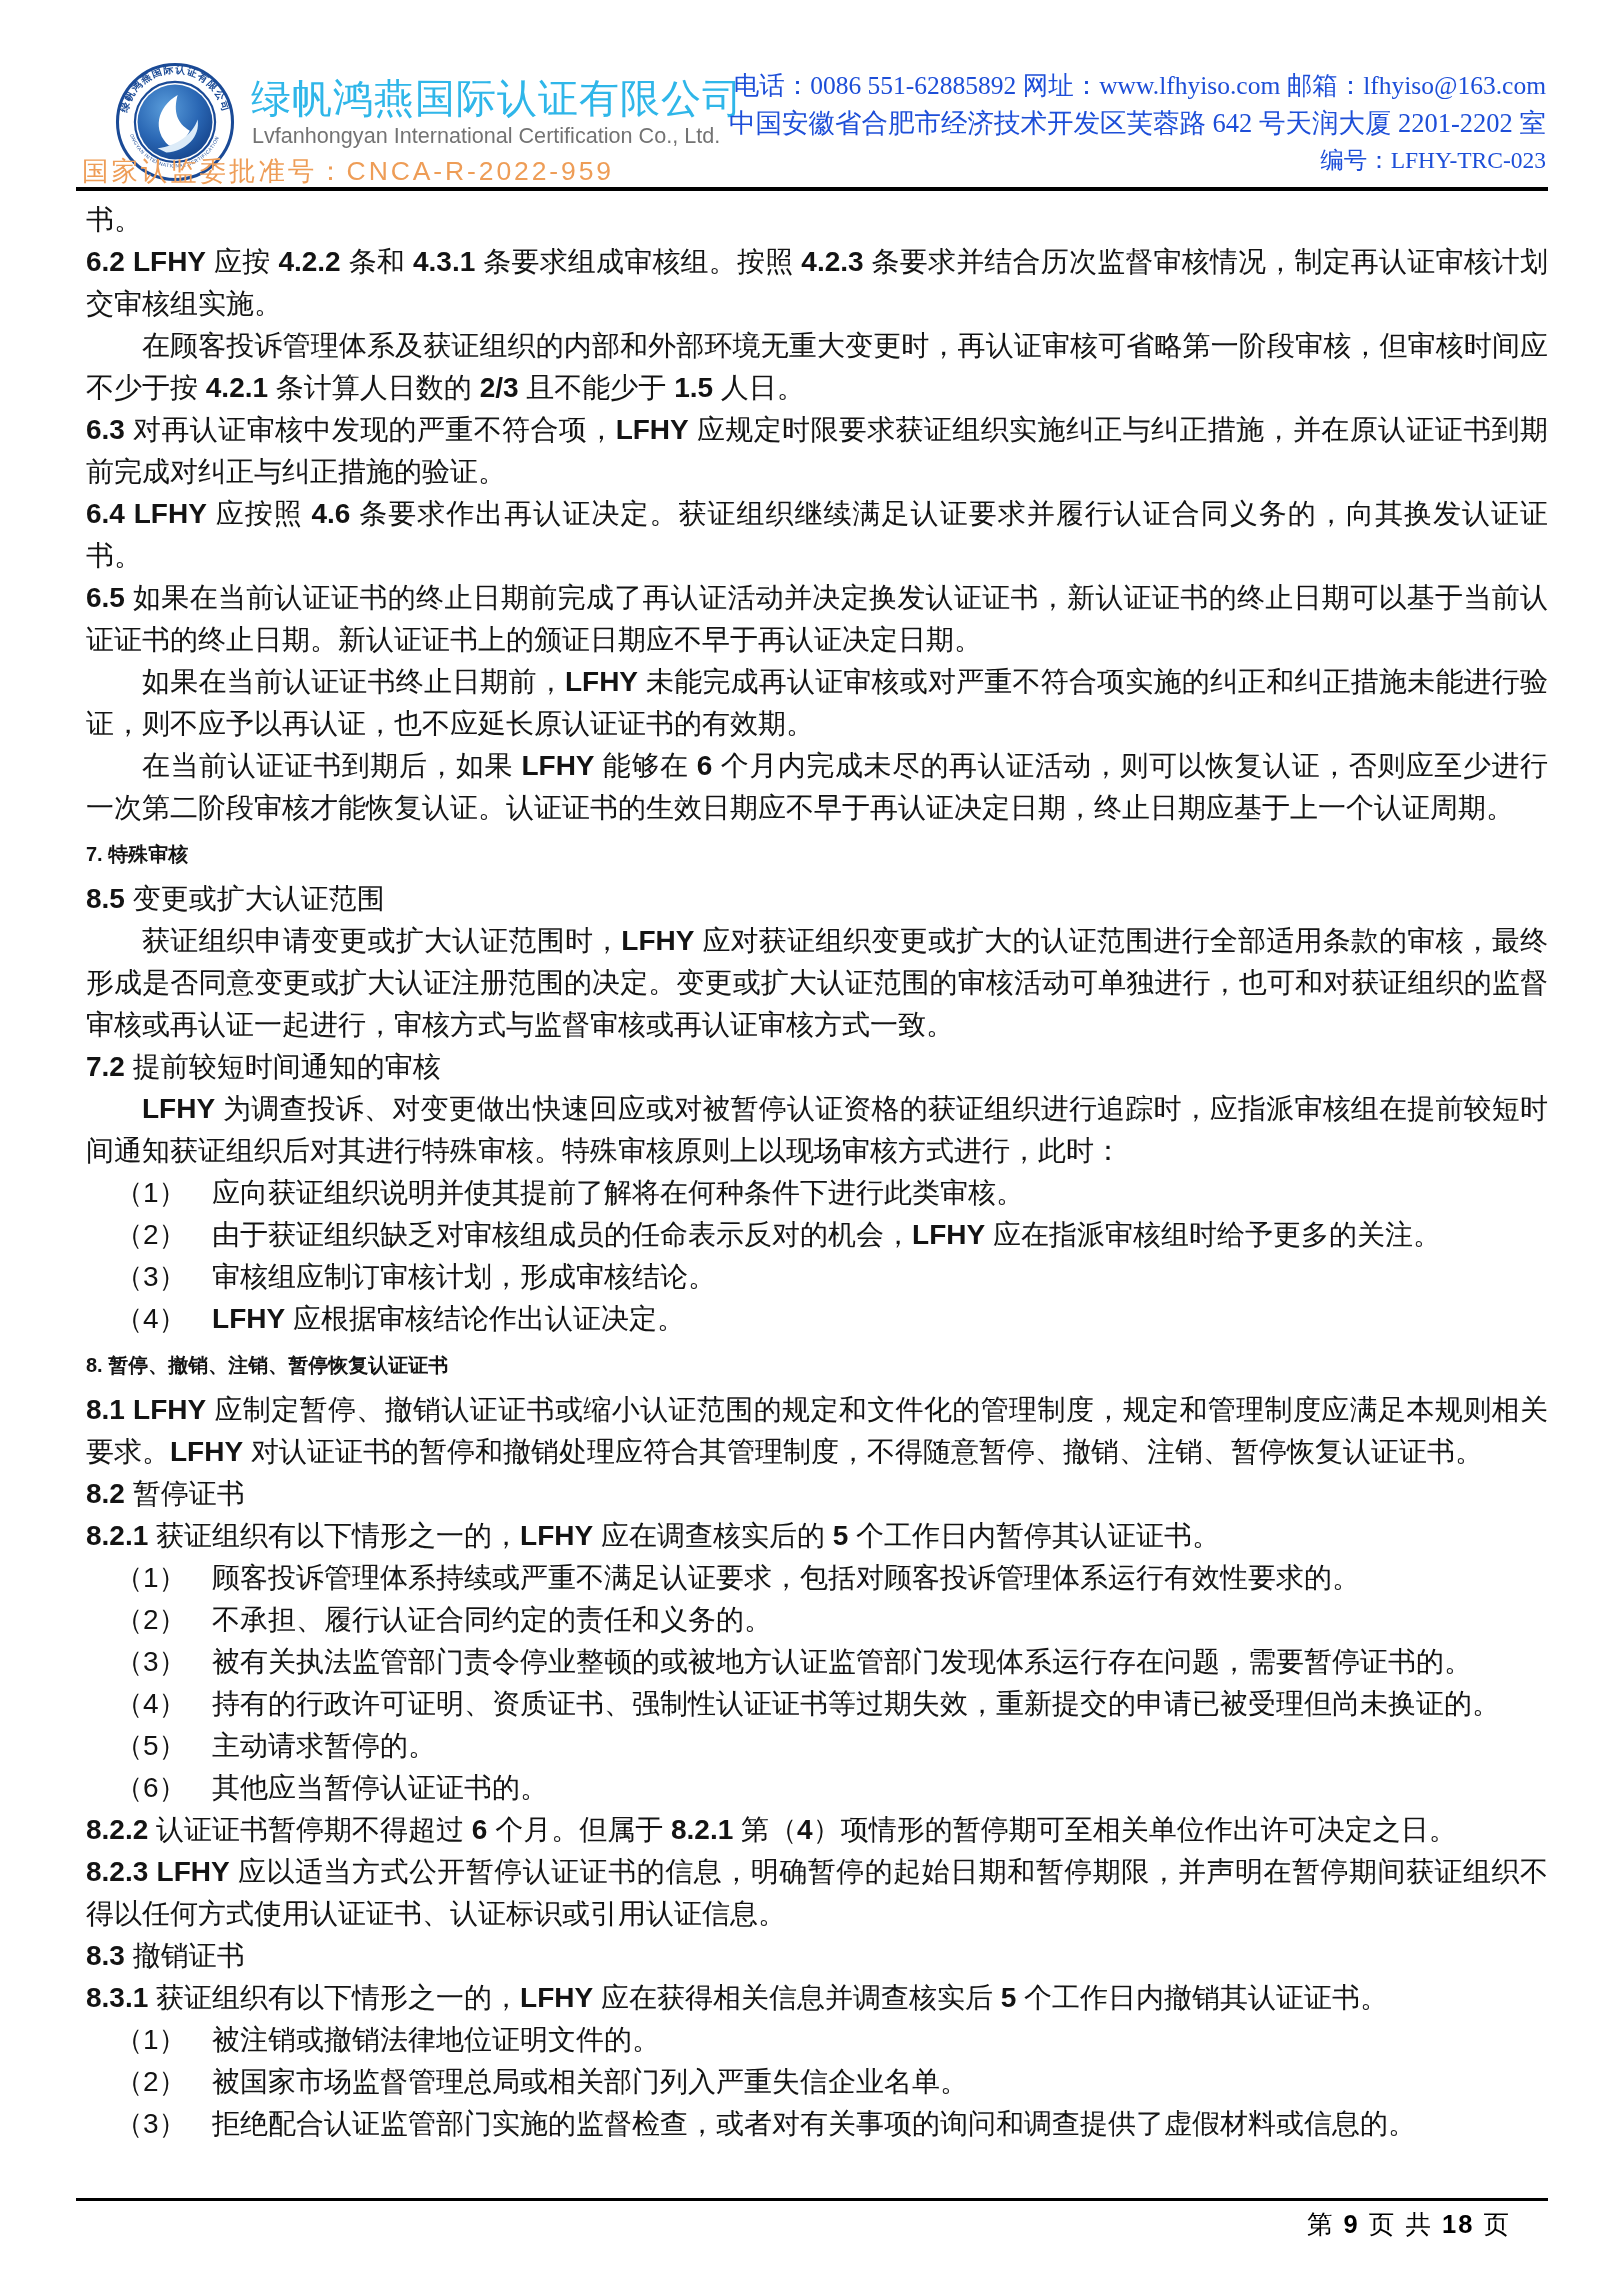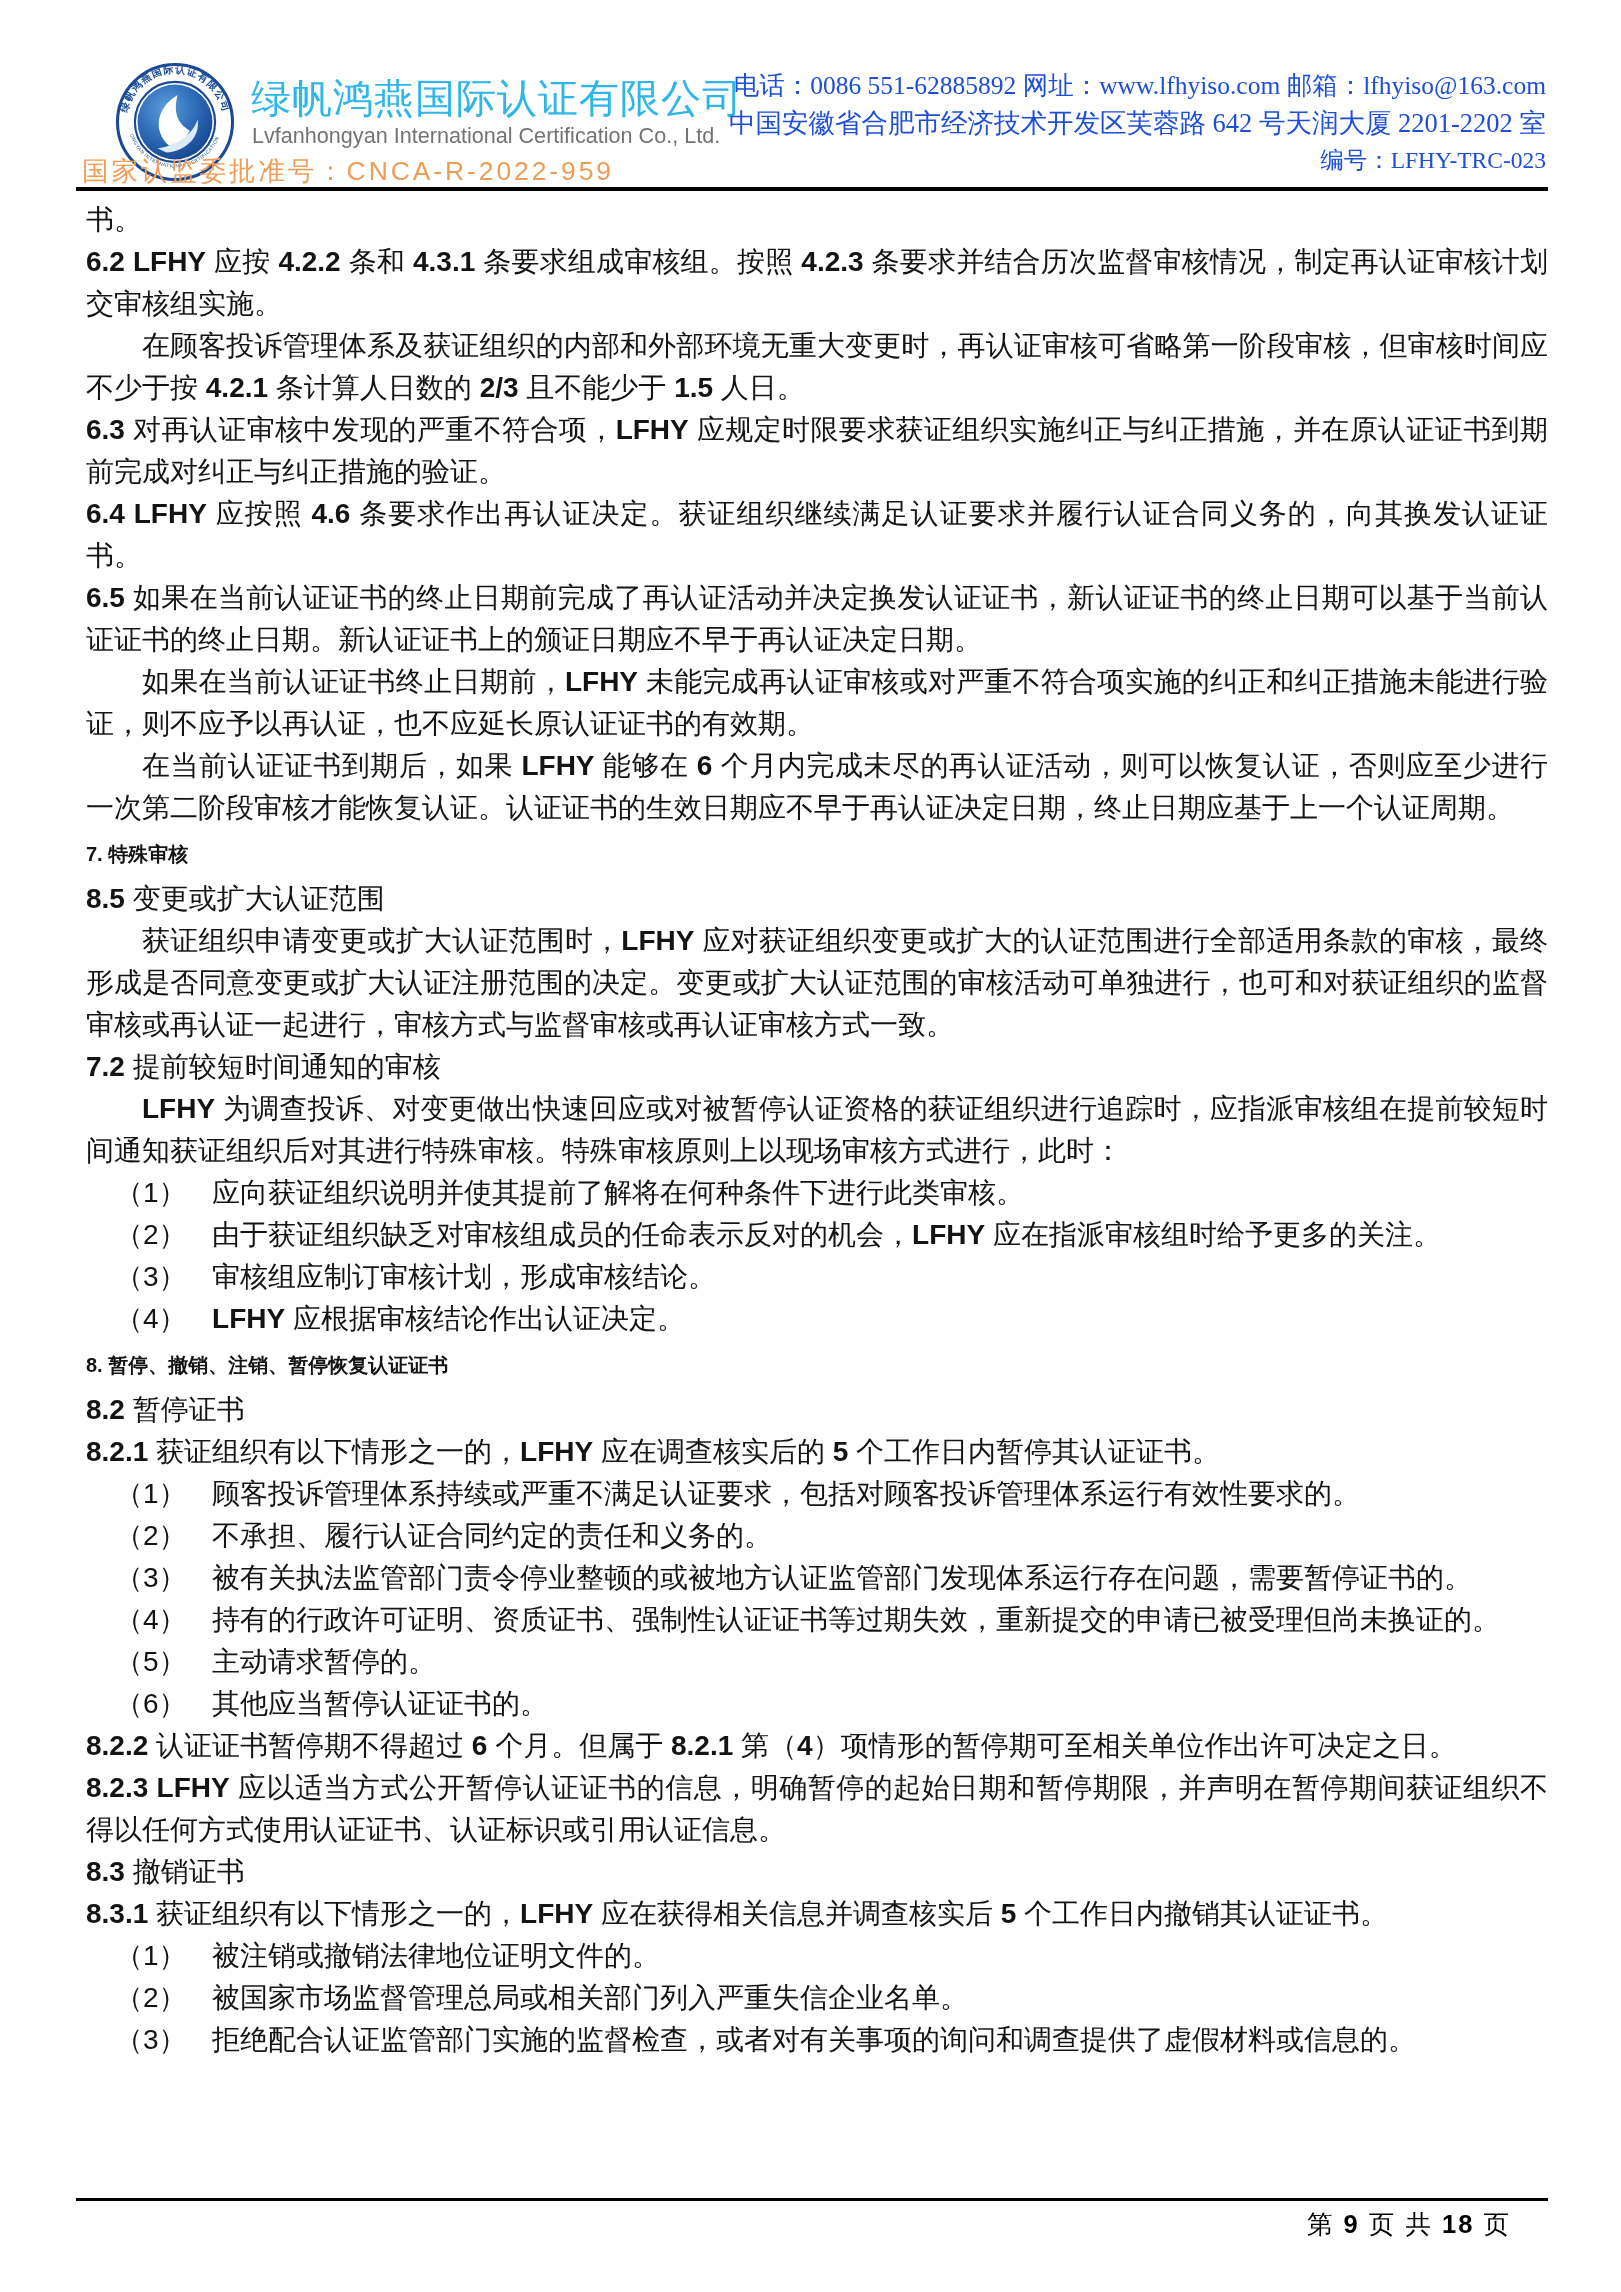--- a/index.html
+++ b/index.html
@@ -115,20 +115,21 @@
       </div>
       <div class="blk list">
         <span class="marker">（3）</span>
         <span class="txt">审核组应制订审核计划，形成审核结论。</span>
       </div>
       <div class="blk list">
         <span class="marker">（4）</span>
         <span class="txt"><span class="lat">LFHY</span> 应根据审核结论作出认证决定。</span>
       </div>
       <div class="blk heading"><span class="lat">8.</span> 暂停、撤销、注销、暂停恢复认证证书</div>
+      <div class="blk para"><span class="lat">8.1</span> <span class="lat">LFHY</span> 应制定暂停、撤销认证证书或缩小认证范围的规定和文件化的管理制度，规定和管理制度应满足本规则相关要求。<span class="lat">LFHY</span> 对认证证书的暂停和撤销处理应符合其管理制度，不得随意暂停、撤销、注销、暂停恢复认证证书。</div>
       <div class="blk para"><span class="lat">8.2</span> 暂停证书</div>
       <div class="blk para"><span class="lat">8.2.1</span> 获证组织有以下情形之一的，<span class="lat">LFHY</span> 应在调查核实后的 <span class="lat">5</span> 个工作日内暂停其认证证书。</div>
       <div class="blk list">
         <span class="marker">（1）</span>
         <span class="txt">顾客投诉管理体系持续或严重不满足认证要求，包括对顾客投诉管理体系运行有效性要求的。</span>
       </div>
       <div class="blk list">
         <span class="marker">（2）</span>
         <span class="txt">不承担、履行认证合同约定的责任和义务的。</span>
       </div>

